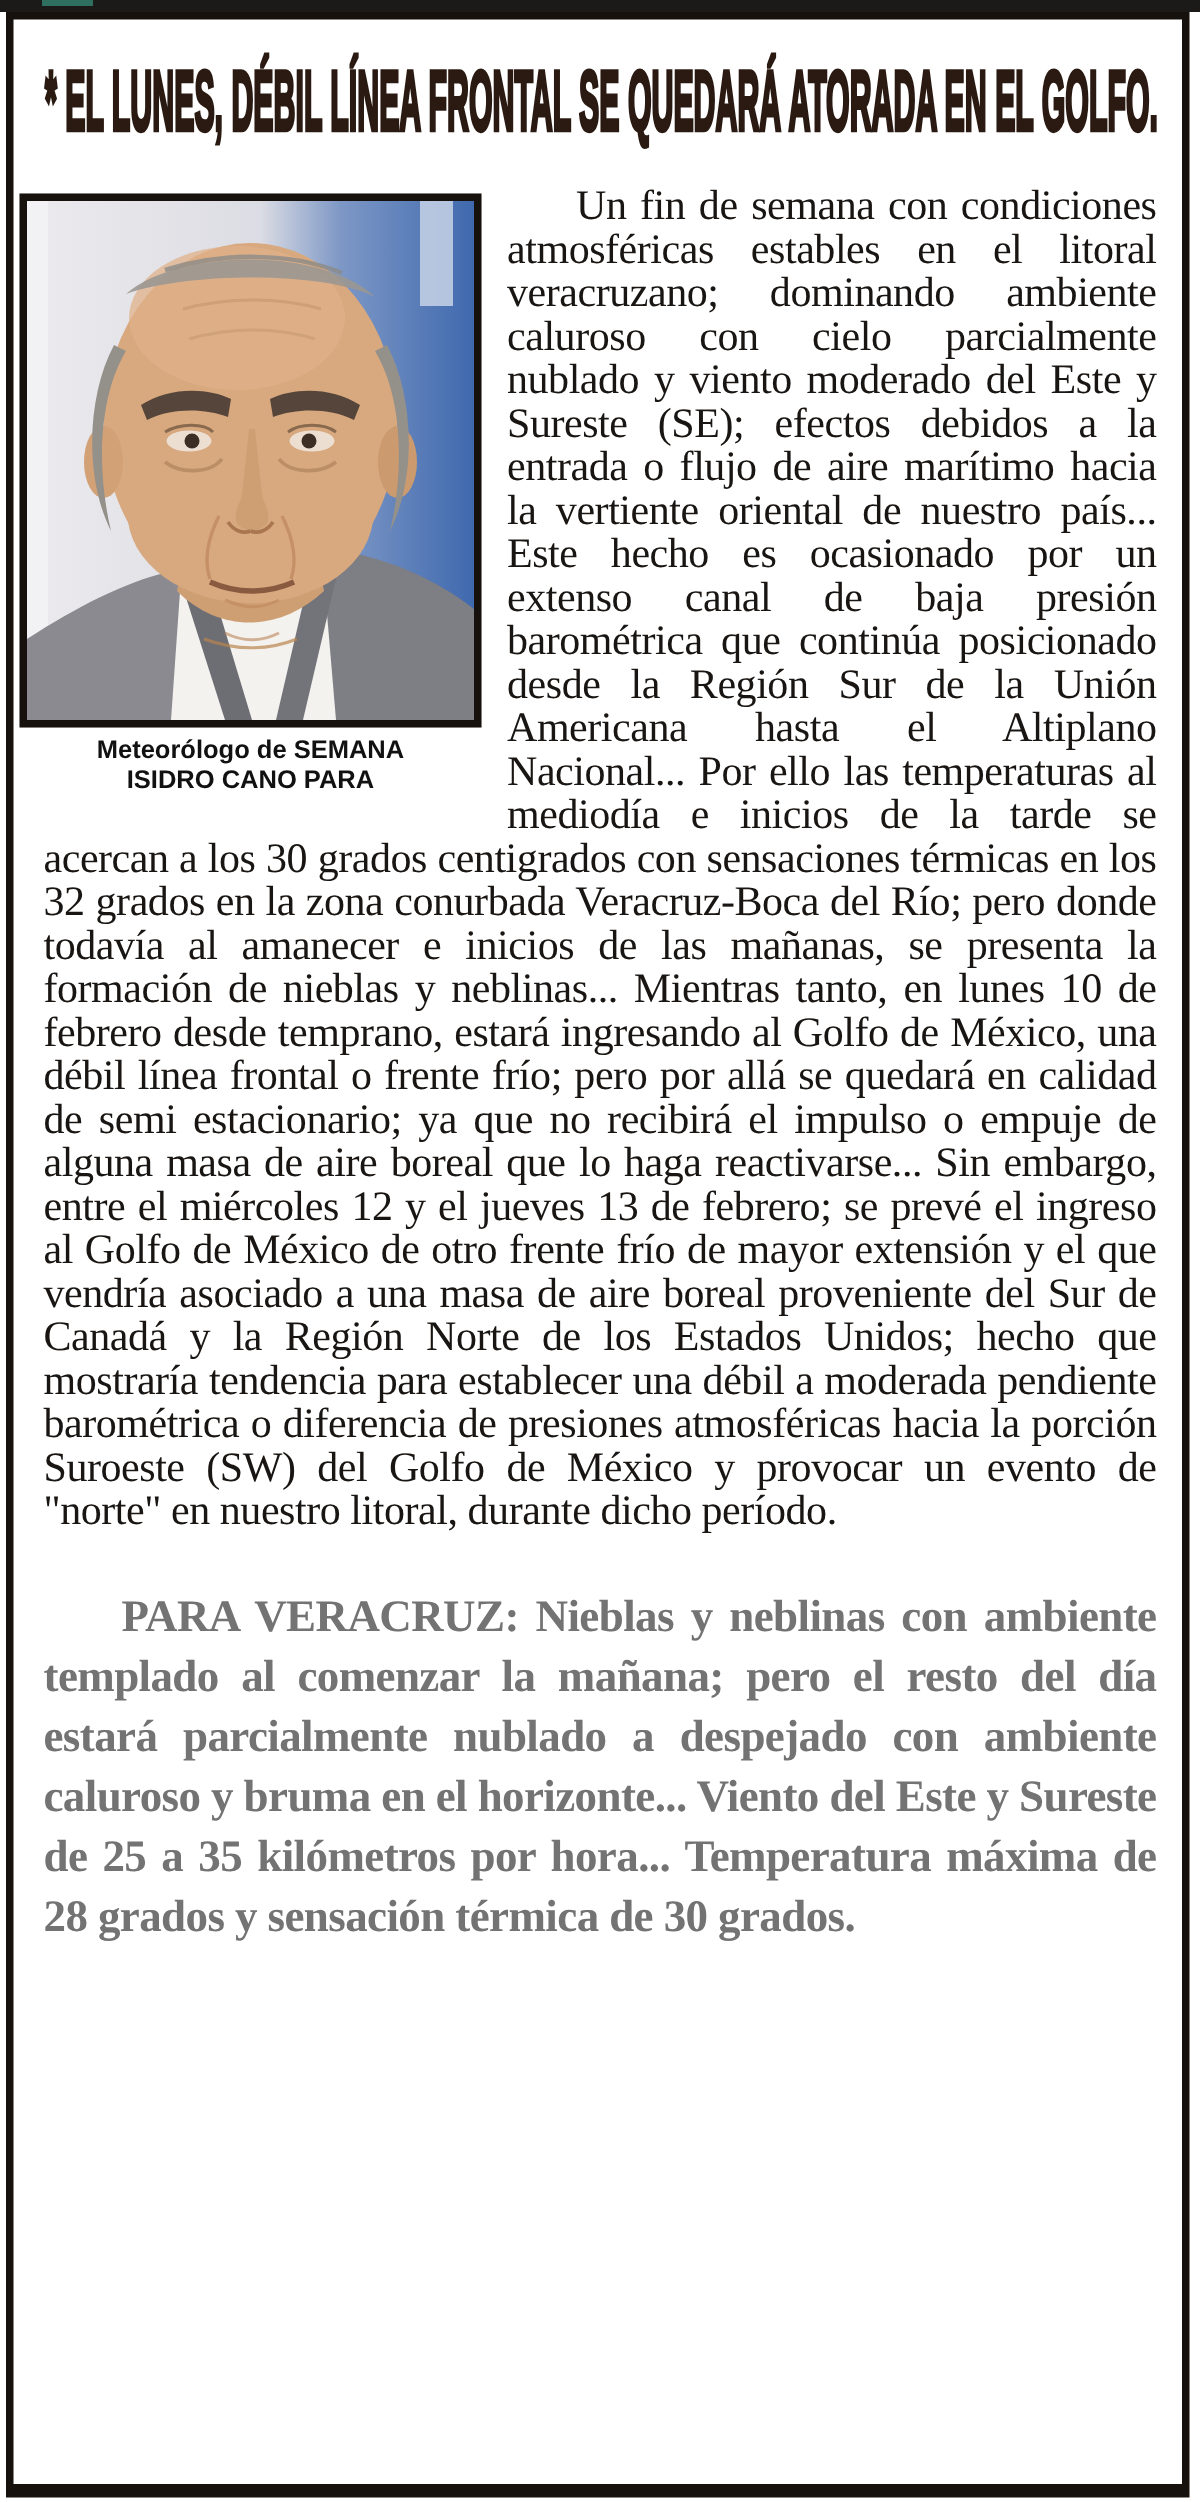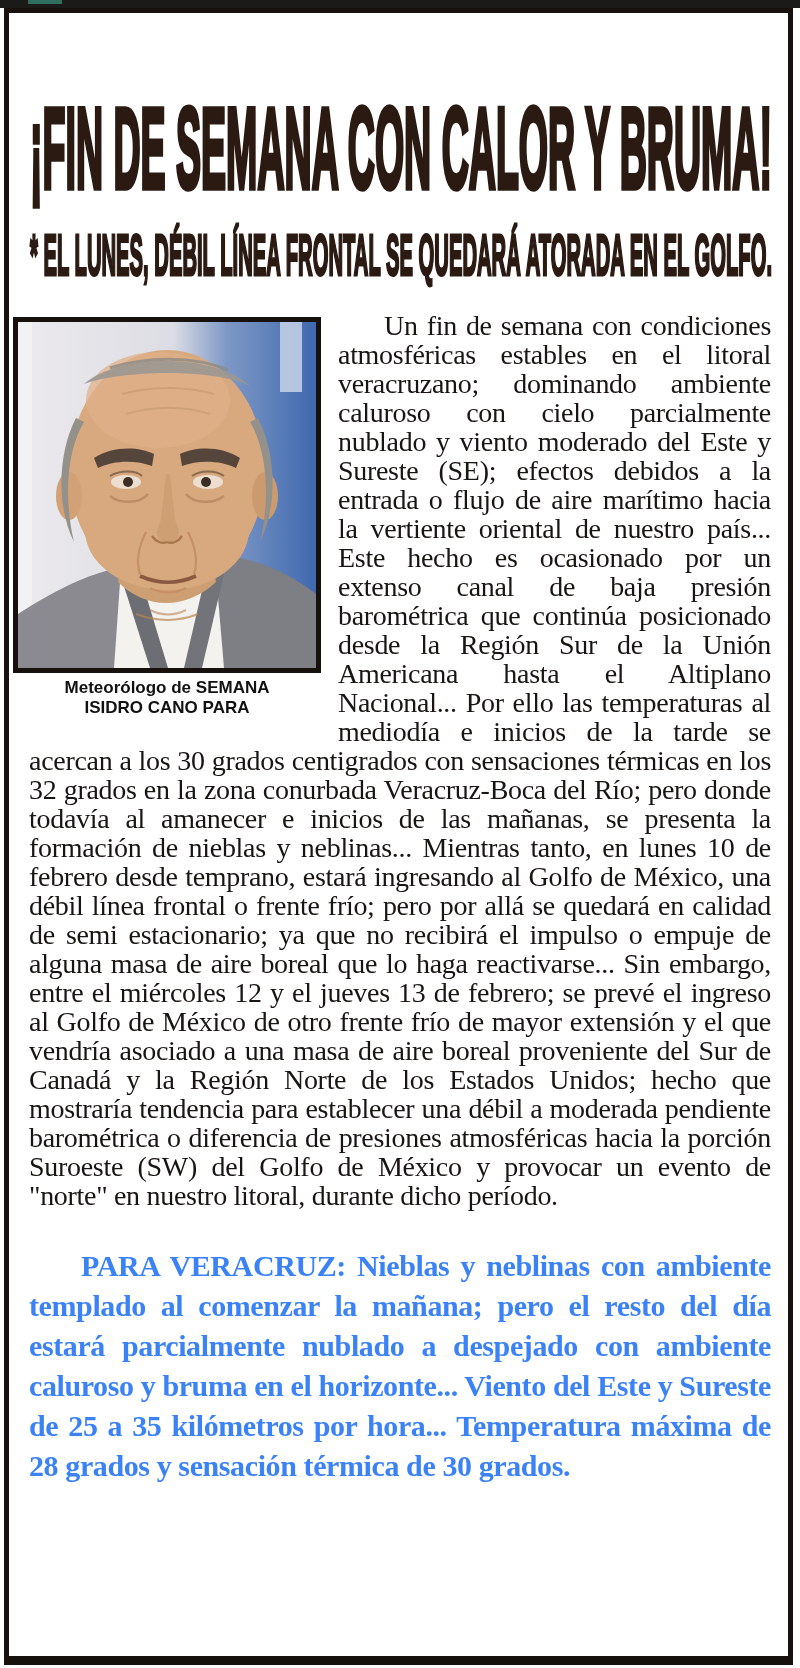--- a/index.html
+++ b/index.html
@@ -74,39 +74,32 @@
     letter-spacing: -0.3px;
   }
   .forecast-par {
     margin: 36px 0 0 0;
     font-size: 30px;
     line-height: 40px;
     font-weight: bold;
     text-align: justify;
     text-indent: 52px;
     letter-spacing: -0.4px;
-    color: #3b82f6;
+    color: #737373;
   }
 </style>
 </head>
 <body>
 
 <div class="top-bar">
   <div class="accent"></div>
 </div>
 
 <div class="page">
 
-  <div class="headline-wrap">
-    <svg width="784" height="152" viewBox="0 0 784 152">
-      <g transform="scale(1,1.22)">
-        <text class="headline-text" x="392" y="114" text-anchor="middle" font-size="95" stroke-width="4.5" textLength="742" lengthAdjust="spacingAndGlyphs">¡FIN DE SEMANA CON CALOR Y BRUMA!</text>
-      </g>
-    </svg>
-  </div>
 
   <div class="subheadline-wrap">
     <svg width="784" height="86" viewBox="0 0 784 86">
       <g transform="scale(1,1.18)">
         <text class="subheadline-text" x="392" y="54" text-anchor="middle" font-size="48" stroke-width="2.6" textLength="742" lengthAdjust="spacingAndGlyphs">* EL LUNES, DÉBIL LÍNEA FRONTAL SE QUEDARÁ ATORADA EN EL GOLFO.</text>
       </g>
     </svg>
   </div>
 
   <div class="article">

